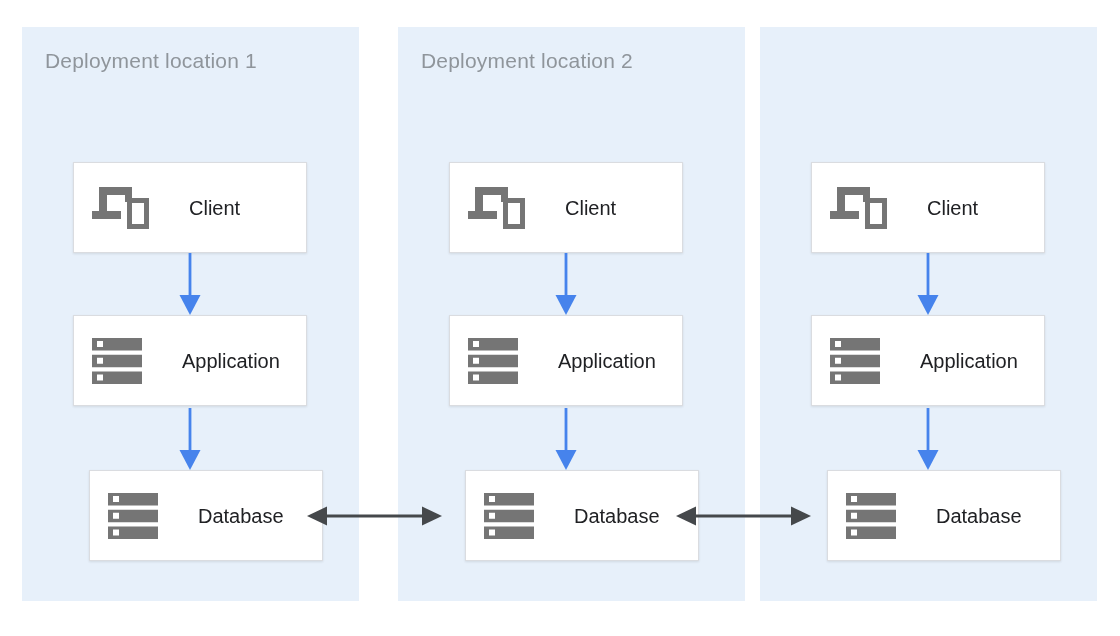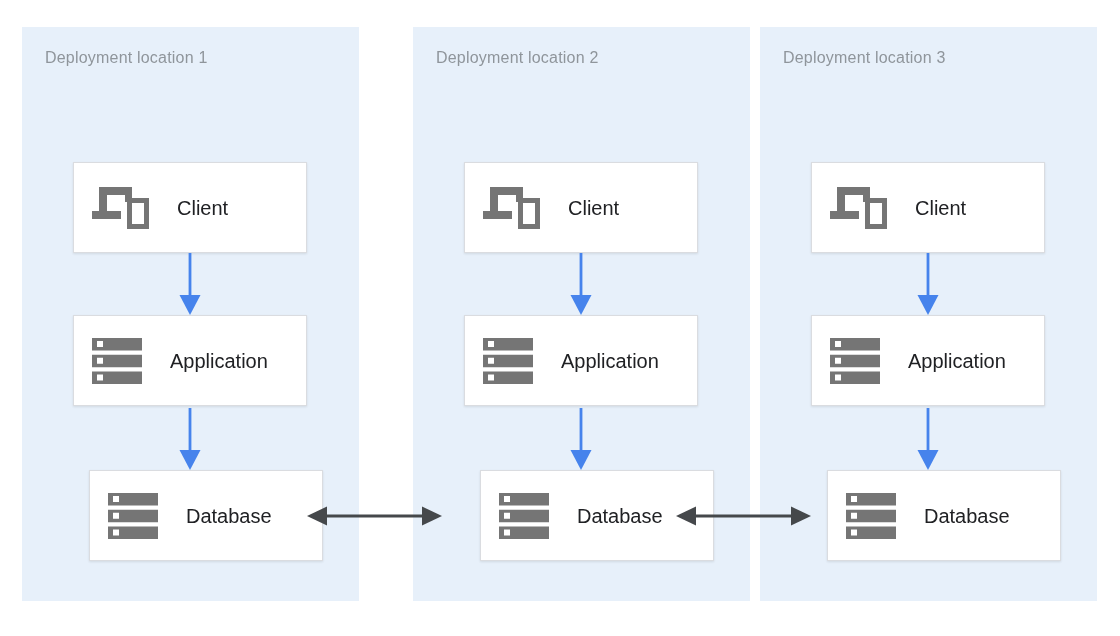--- a/index.html
+++ b/index.html
@@ -1,29 +1,29 @@
 <!DOCTYPE html>
 <html><head>
 <meta charset="utf-8">
 <style>
   html,body{margin:0;padding:0;background:#ffffff;}
   body{font-family:"Liberation Sans","DejaVu Sans",sans-serif;}
   .canvas{position:relative;width:1120px;height:636px;background:#ffffff;overflow:hidden;}
 
   .panel{position:absolute;top:27px;width:337px;height:574px;background:#e7f0fa;}
   .panel-1{left:22px;}
-  .panel-2{left:413px;}
+  .panel-2{left:398px;padding-left:10px;}
   .panel-3{left:760px;}
 
-  .panel-title{position:absolute;left:23px;top:22px;margin:0;font-size:16px;font-weight:400;
+  .panel-title{position:absolute;left:23px;top:22px;margin:0;font-size:21px;font-weight:400;
                color:#8f959b;letter-spacing:.2px;white-space:nowrap;}
 
   .node{position:absolute;left:51px;width:234px;height:91px;background:#ffffff;
         border:1px solid #dadce0;box-sizing:border-box;box-shadow:0 1px 2px rgba(60,64,67,.12);
-        display:flex;align-items:center;padding-left:18px;gap:28px;}
+        display:flex;align-items:center;padding-left:18px;gap:40px;}
   .node-client{top:135px;}
   .node-app{top:288px;text-align:right;}
   .node-db{top:443px;margin-left:16px;}
 
   .node .label{font-size:20px;color:#202124;line-height:1;}
 
   .icon{display:flex;align-items:center;justify-content:center;flex:0 0 auto;}
 
   .varrow{position:absolute;left:157px;width:22px;}
   .varrow-1{top:226px;height:62px;}
@@ -153,21 +153,20 @@
             <rect class="dot" x="5" y="19.75" width="6" height="6"></rect>
           <rect class="bar" x="0" y="33.5" width="50" height="12.5"></rect>
             <rect class="dot" x="5" y="36.5" width="6" height="6"></rect>
         </svg>
       </span>
       <span class="label">Database</span>
     </div>
   </section>
 
   <section class="panel panel-3">
-    <h2 class="panel-title">Deployment location 3</h2>
 
     <div class="node node-client">
       <span class="icon">
         <svg width="57" height="42" viewBox="0 0 57 42" xmlns="http://www.w3.org/2000/svg">
           <g fill="#757575">
             <rect x="7" y="0" width="33" height="8"></rect>
             <rect x="33" y="0" width="7" height="15"></rect>
             <rect x="7" y="0" width="8" height="32"></rect>
             <rect x="0" y="24" width="29" height="8"></rect>
             <path d="M35 11 h22 v31 h-22 z M40 16 v21 h12 V16 z"></path>

